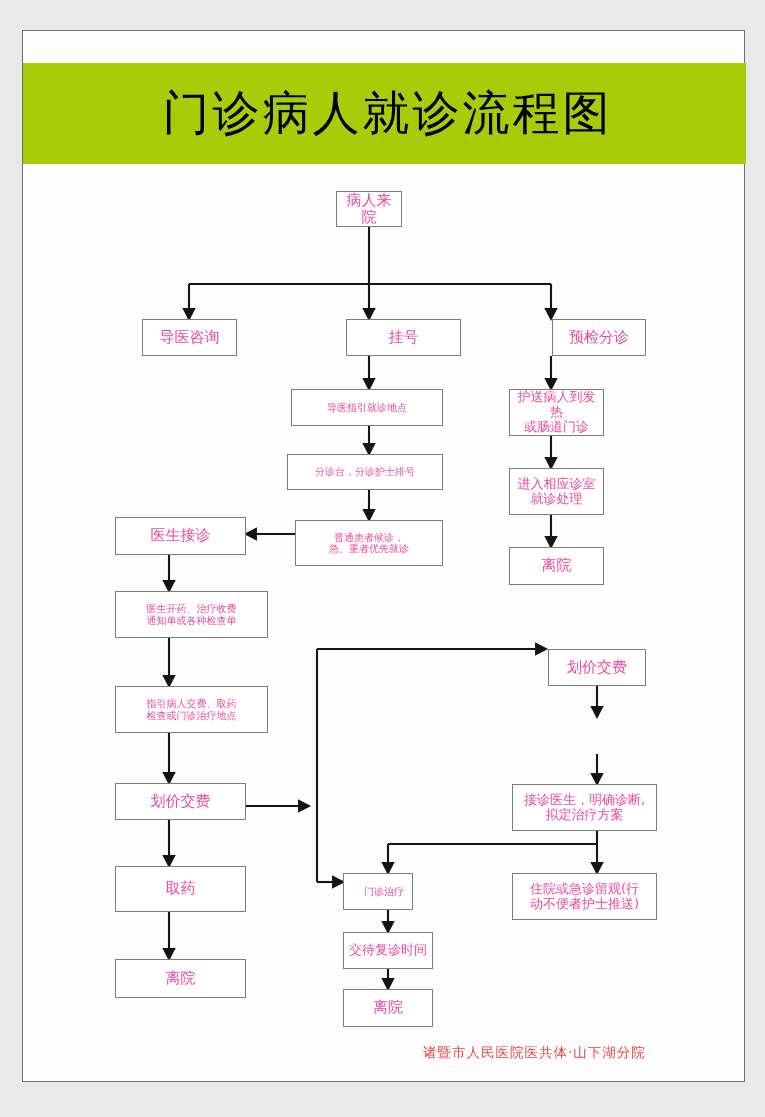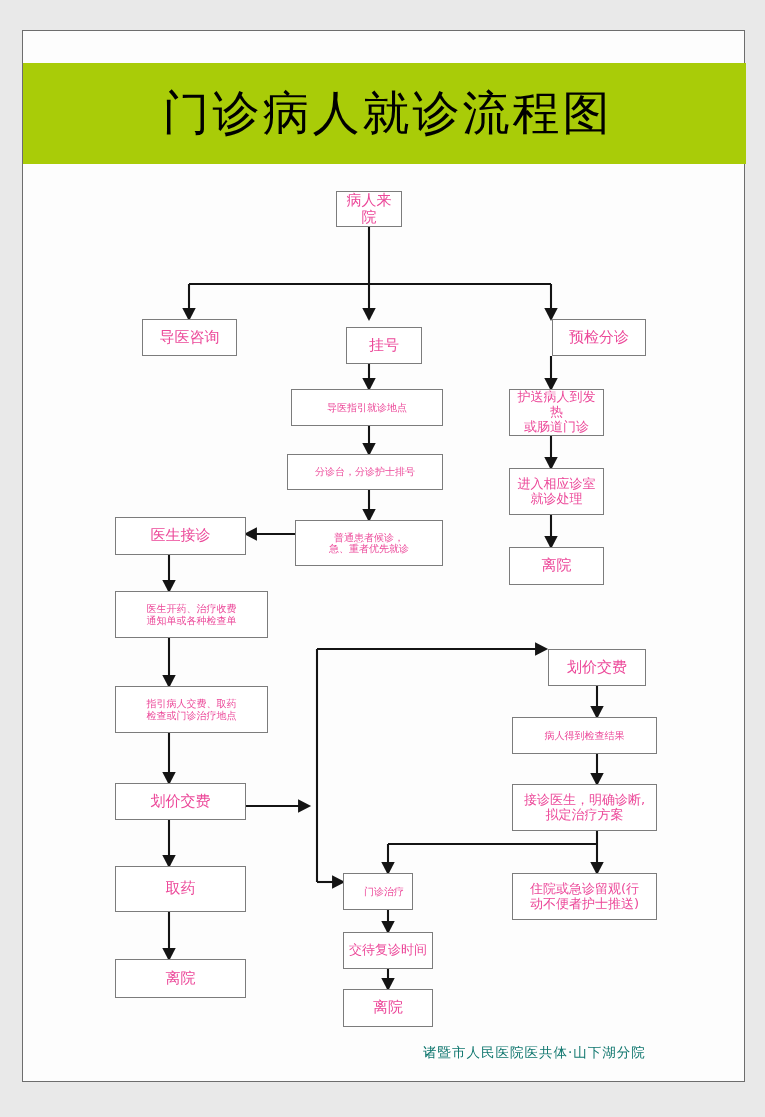--- a/index.html
+++ b/index.html
@@ -33,21 +33,21 @@
     text-align:center;color:#ec4899;
     line-height:1.15;
     z-index:3;
   }
   .node span{display:block;padding:0 3px;white-space:pre-line;}
   .f15{font-size:15px;}
   .f14{font-size:10px;}
   .f13{font-size:13px;}
   #footer{
     position:absolute;left:400px;top:1013px;width:300px;
-    font-size:13.5px;color:#0f766e;text-align:left;letter-spacing:1px;
+    font-size:13.5px;color:#ef4444;text-align:left;letter-spacing:1px;
   }
 </style>
 </head>
 <body>
 
 <div id="page">
 
   <div id="banner" style="background: rgb(169, 204, 8);">
     <div class="title">门诊病人就诊流程图</div>
   </div>
@@ -112,21 +112,21 @@
       </g>
     </svg>
 
     <div class="node f15" style="left:313px;top:160px;width:66px;height:36px;">
       <span>病人来院</span>
     </div>
 
     <div class="node f15" style="left:119px;top:288px;width:95px;height:37px;">
       <span>导医咨询</span>
     </div>
-    <div class="node f15" style="left:323px;top:288px;width:76px;height:37px;margin-top:8px;">
+    <div class="node f15" style="left:323px;top:288px;width:115px;height:37px;">
       <span>挂号</span>
     </div>
     <div class="node f15" style="left:529px;top:288px;width:94px;height:37px;">
       <span>预检分诊</span>
     </div>
 
     <div class="node f14" style="left:268px;top:358px;width:152px;height:37px;">
       <span>导医指引就诊地点</span>
     </div>
     <div class="node f13" style="left:486px;top:358px;width:95px;height:47px;">
@@ -155,23 +155,20 @@
       <span>医生开药、治疗收费
 通知单或各种检查单</span>
     </div>
     <div class="node f15" style="left:525px;top:618px;width:98px;height:37px;">
       <span>划价交费</span>
     </div>
     <div class="node f14" style="left:92px;top:655px;width:153px;height:47px;">
       <span>指引病人交费、取药
 检查或门诊治疗地点</span>
     </div>
-    <div class="node f14" style="left:489px;top:686px;width:145px;height:37px;">
-      <span>病人得到检查结果</span>
-    </div>
     <div class="node f13" style="left:489px;top:753px;width:145px;height:47px;">
       <span>接诊医生，明确诊断,
 拟定治疗方案</span>
     </div>
     <div class="node f15" style="left:92px;top:752px;width:131px;height:37px;">
       <span>划价交费</span>
     </div>
     <div class="node f14" style="left:320px;top:842px;width:70px;height:37px;padding-left:12px;">
       <span>门诊治疗</span>
     </div>

